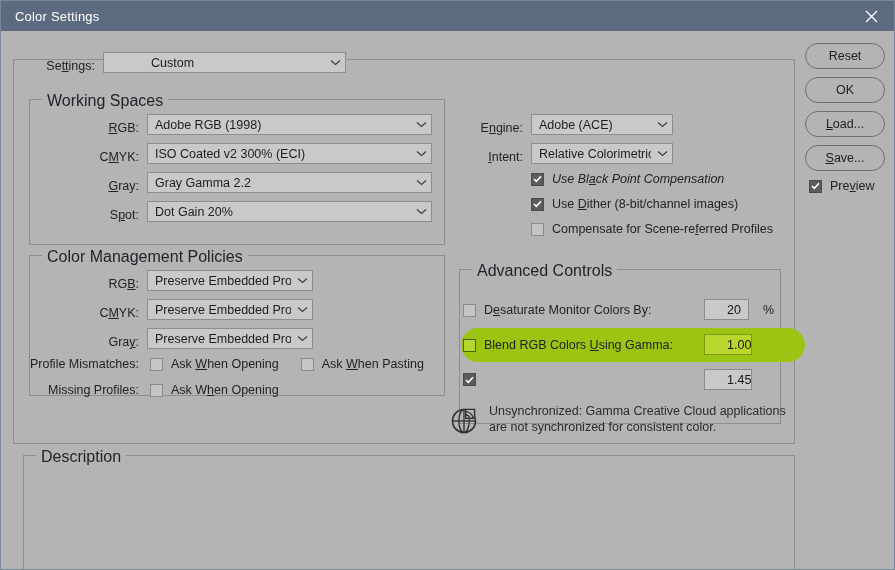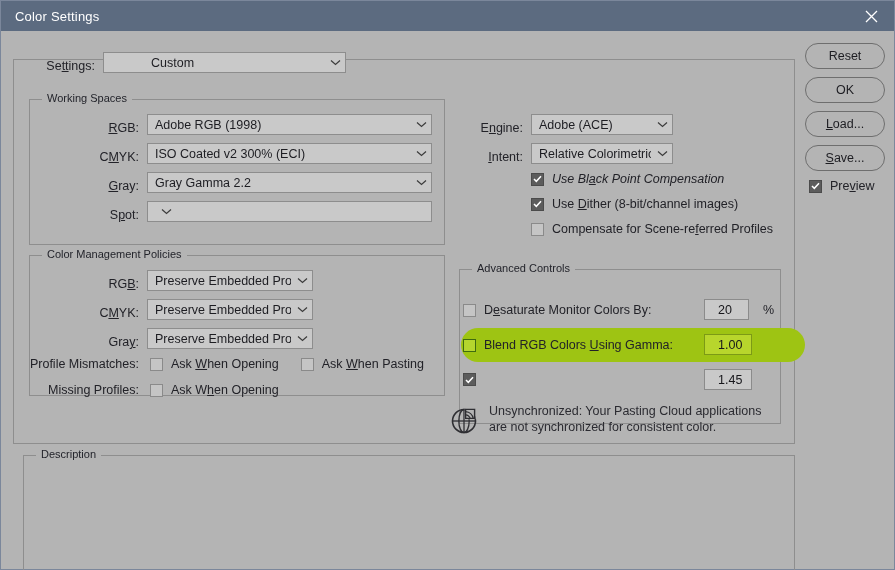--- a/index.html
+++ b/index.html
@@ -64,21 +64,21 @@
   .group {
     position: absolute;
     border: 1px solid #8e8e8e;
     box-sizing: border-box;
   }
   .group > .group-title {
     position: absolute;
     top: -8px; left: 12px;
     background: #b4b4b4;
     padding: 0 5px;
-    font-size: 11px;
+    font-size: 16px;
     color: #23242b;
     white-space: nowrap;
   }
 
   
   .row {
     position: absolute;
     display: flex;
     align-items: flex-end;
   }
@@ -135,21 +135,21 @@
     white-space: nowrap;
   }
 
   
   .numfield {
     background: #c9c9c9;
     border: 1px solid #8b8b8b;
     box-sizing: border-box;
     height: 21px;
     display: flex; align-items: center;
-    padding-left: 13px;
+    padding-left: 22px;
     font-size: 12.5px;
     color: #17171b;
   }
 
   
   .btn {
     width: 80px; height: 26px;
     border-radius: 13px;
     background: #b4b4b4;
     border: 1px solid #6e6e6e;
@@ -266,20 +266,21 @@
               </svg>
           </span>
         </div>
       </div>
 
       <div class="row" style="left:16px; top:160px;">
         <span class="lbl" style="width:110px;">
           <span>S</span><u>p</u><span>ot:</span>
         </span>
         <div class="combo" style="width:285px; margin-left:8px;">
+          <span class="txt">Dot Gain 20%</span>
           <span class="chev">
             <svg width="11" height="7" viewBox="0 0 11 7">
                 <path d="M1,1.5 L5.5,5.5 L10,1.5" stroke="#3c3c3c" stroke-width="1.2" fill="none"></path>
               </svg>
           </span>
         </div>
       </div>
 
       <div class="group" style="left:16px; top:214px; width:416px; height:141px;">
         <span class="group-title">Color Management Policies</span>
@@ -458,21 +459,21 @@
             <circle cx="15" cy="16" r="11.5" fill="none" stroke="#2f2f33" stroke-width="1.6"></circle>
             <ellipse cx="15" cy="16" rx="5.2" ry="11.5" fill="none" stroke="#2f2f33" stroke-width="1.3"></ellipse>
             <path d="M3.5,16 L26.5,16" stroke="#2f2f33" stroke-width="1.3"></path>
             <path d="M15,4.5 L15,27.5" stroke="#2f2f33" stroke-width="1.3"></path>
             <path d="M15.8,3.6 L26.4,3.6 L26.4,14.2 L15.8,14.2 Z" fill="#b4b4b4" stroke="none"></path>
             <path d="M16.6,4.4 L25.6,4.4 L25.6,13.4 L16.6,13.4 Z" fill="none" stroke="#2f2f33" stroke-width="1.4"></path>
             <path d="M16.6,9.8 A5.2,5.2 0 0 1 21.2,13.4" fill="none" stroke="#2f2f33" stroke-width="1.3"></path>
             <path d="M16.6,6.6 A8.2,8.2 0 0 1 24.2,13.4" fill="none" stroke="#2f2f33" stroke-width="1.3"></path>
           </svg>
         </span>
-        <span class="sync-text">Unsynchronized: Your Pasting Cloud applications
+        <span class="sync-text">Unsynchronized: Gamma Creative Cloud applications
 are not synchronized for consistent color.</span>
       </div>
 
       <div class="group" style="left:10px; top:414px; width:772px; height:133px;">
         <span class="group-title">Description</span>
         <div style="padding:14px; font-size:12.5px; color:#222228;"></div>
       </div>
 
     </div>
 

